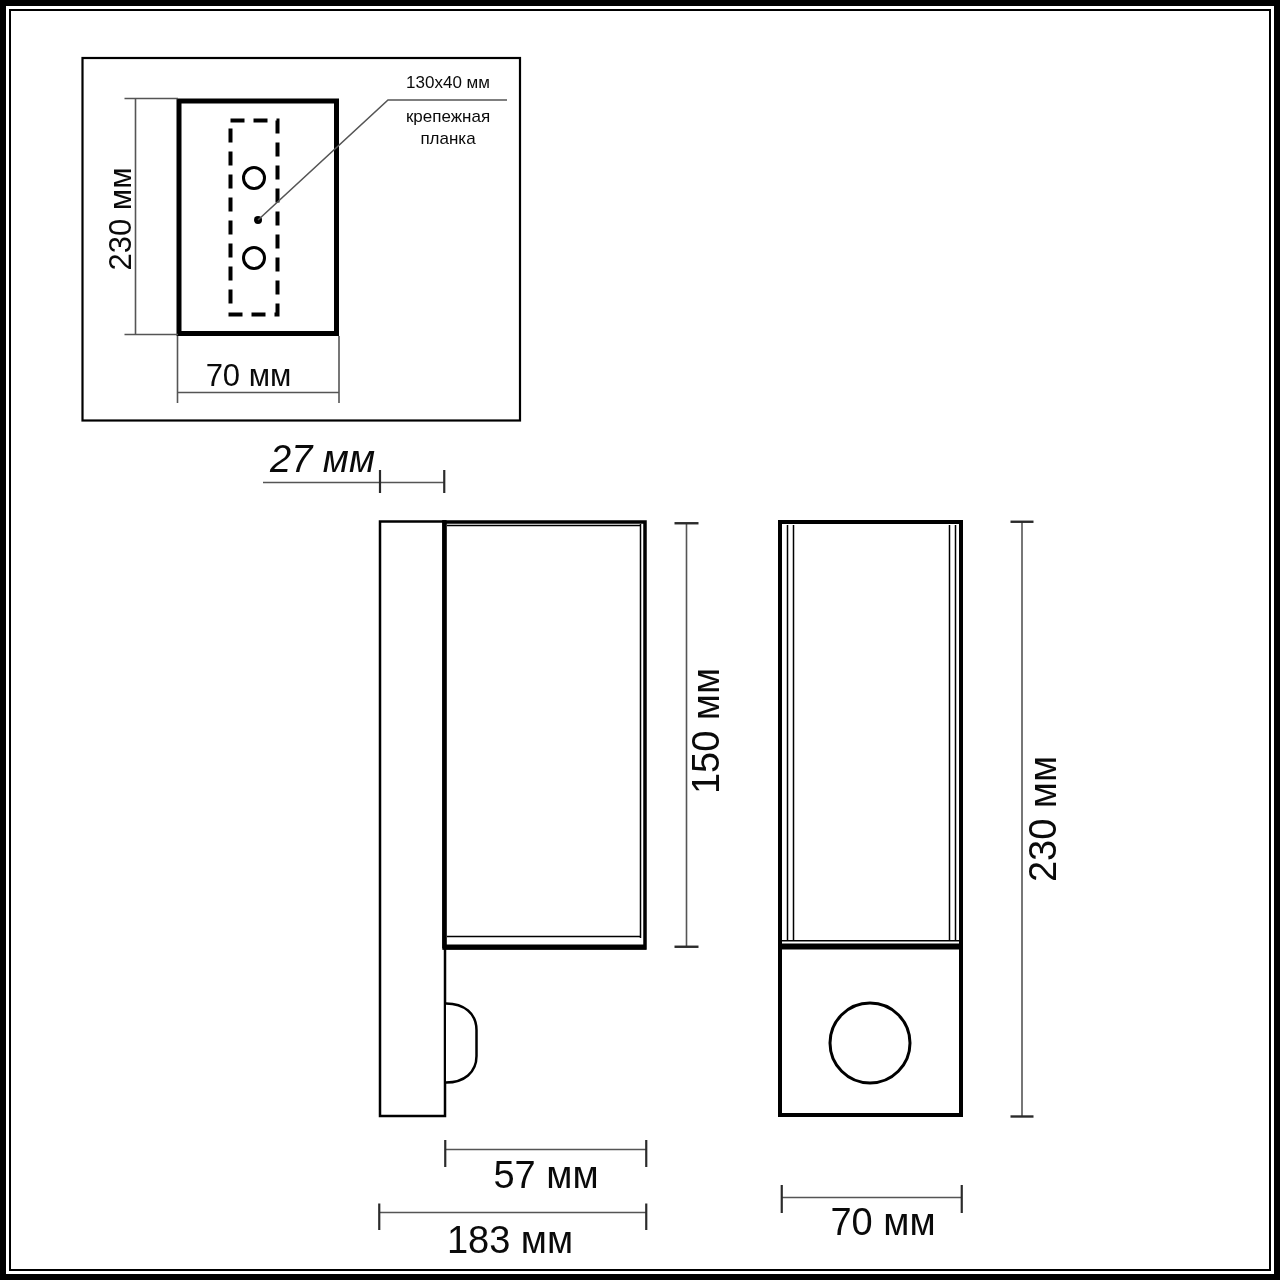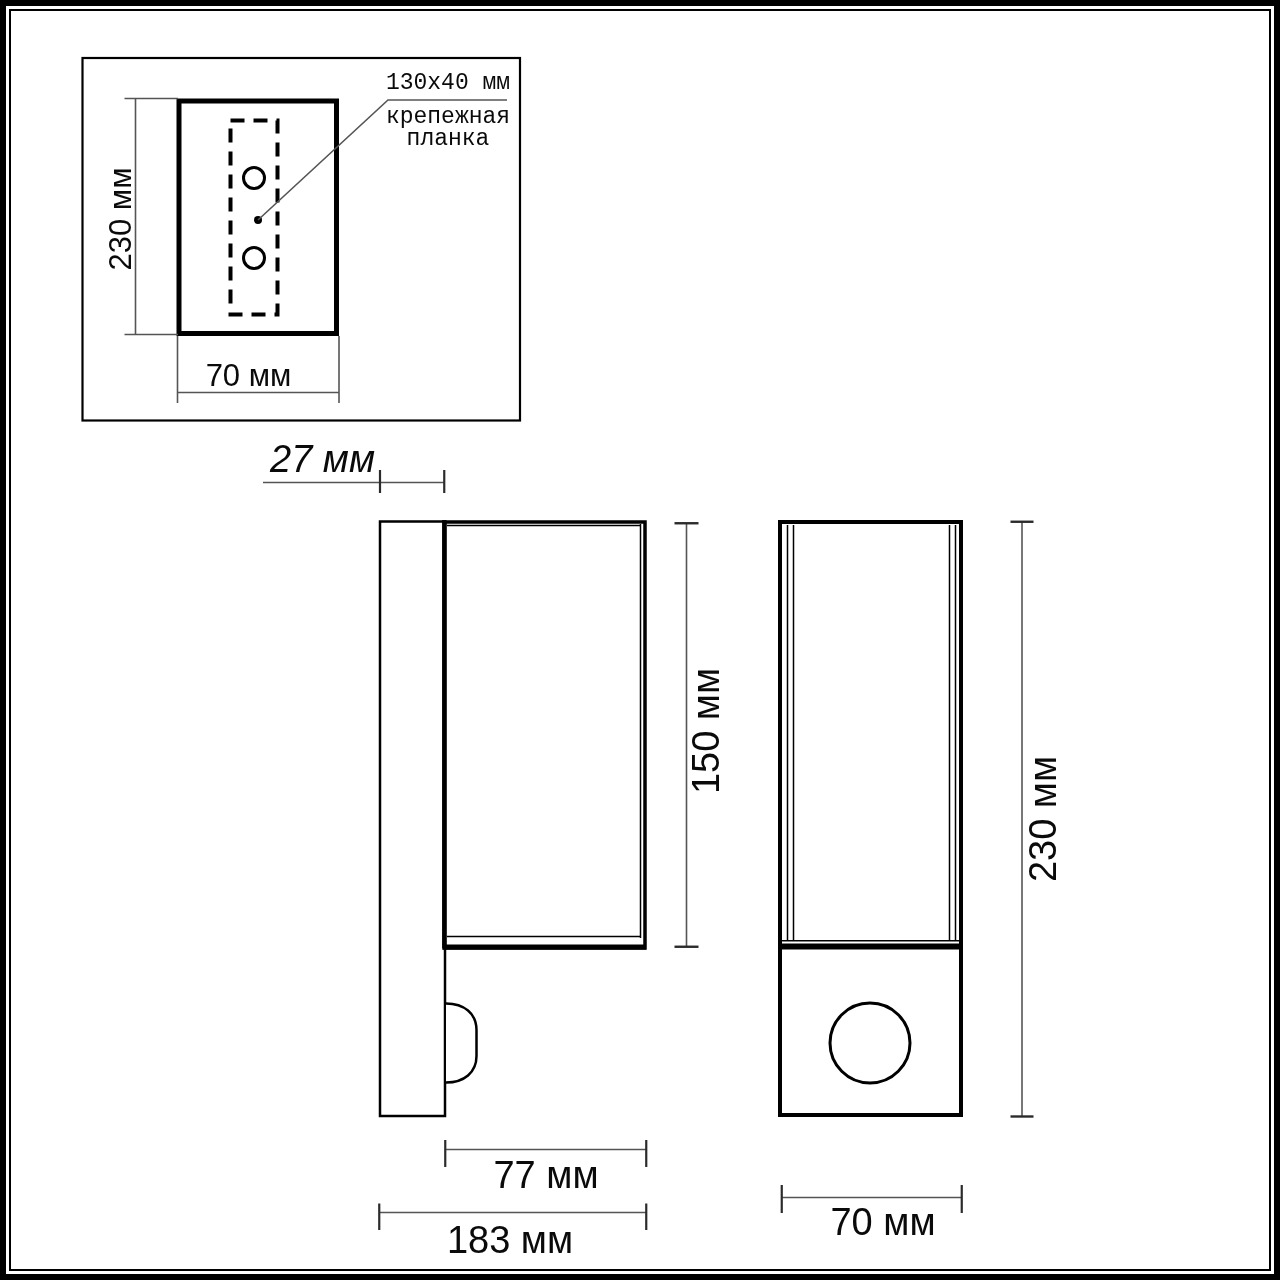--- a/index.html
+++ b/index.html
@@ -6,21 +6,21 @@
   #canvas{
     position:relative;width:1280px;height:1280px;background:#fff;overflow:hidden;
     font-family:"Liberation Sans",sans-serif;color:#000;
   }
   .frame-outer{position:absolute;inset:0;border:6px solid #000;pointer-events:none;}
   .frame-inner{position:absolute;inset:9px;border:2px solid #000;pointer-events:none;}
   svg.linework{position:absolute;left:0;top:0;width:1280px;height:1280px;}
   .lbl{position:absolute;text-align:center;white-space:nowrap;color:#0a0a0a;}
   .dim-main{font-size:38px;line-height:40px;}
   .dim-inset{font-size:31px;line-height:33px;}
-  .note{font-size:23px;line-height:22px;font-family:Liberation Mono, monospace;}
+  .note{font-size:17px;line-height:22px;}
   .rot{transform:rotate(-90deg);}
 </style>
 </head>
 <body>
 
 <div id="canvas">
 
   <svg class="linework" viewBox="0 0 1280 1280">
 
     <g>
@@ -96,21 +96,21 @@
 
   <div class="lbl note" style="left:383px;top:106px;width:130px;">
     <div>крепежная</div>
     <div>планка</div>
   </div>
 
   <div class="lbl dim-main" style="left:242px;top:439px;width:161px;height:38px;font-style:italic;">27 мм</div>
 
   <div class="lbl dim-main rot" style="left:631px;top:711px;width:150px;height:40px;">150 мм</div>
 
-  <div class="lbl dim-main" style="left:466px;top:1155px;width:160px;height:40px;">77 мм</div>
+  <div class="lbl dim-main" style="left:466px;top:1155px;width:160px;height:40px;">57 мм</div>
 
   <div class="lbl dim-main" style="left:430px;top:1220px;width:160px;height:40px;">183 мм</div>
 
   <div class="lbl dim-main rot" style="left:968px;top:799px;width:150px;height:40px;">230 мм</div>
 
   <div class="lbl dim-main" style="left:803px;top:1202px;width:160px;height:40px;">70 мм</div>
 
   <div class="frame-inner"></div>
   <div class="frame-outer"></div>
 </div>

